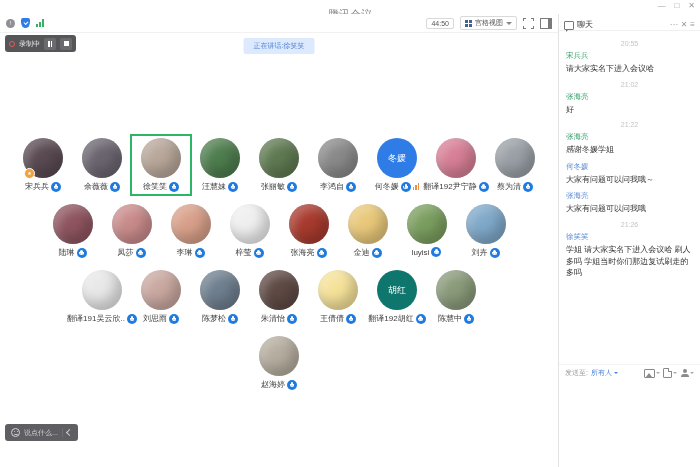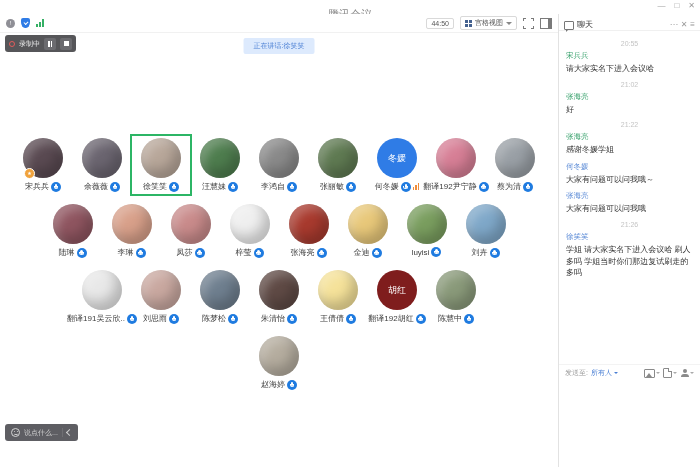--- a/index.html
+++ b/index.html
@@ -182,30 +182,30 @@
               </div>
             </div>
             <div class="cell">
               <div class="avatar" style="background: rgb(78, 125, 78);"></div>
               <div class="name-row">
                 <span class="pname">汪慧妹</span>
                 <span class="mic"></span>
               </div>
             </div>
             <div class="cell">
+              <div class="avatar" style="background: rgb(95, 122, 82);"></div>
+              <div class="name-row">
+                <span class="pname">张丽敏</span>
+                <span class="mic"></span>
+              </div>
+            </div>
+            <div class="cell">
               <div class="avatar" style="background: rgb(138, 138, 138);"></div>
               <div class="name-row">
                 <span class="pname">李鸿自</span>
-                <span class="mic"></span>
-              </div>
-            </div>
-            <div class="cell">
-              <div class="avatar" style="background: rgb(95, 122, 82);"></div>
-              <div class="name-row">
-                <span class="pname">张丽敏</span>
                 <span class="mic"></span>
               </div>
             </div>
             <div class="cell">
               <div class="avatar avatar-text" style="background: rgb(47, 124, 230);">冬媛</div>
               <div class="name-row">
                 <span class="pname">何冬媛</span>
                 <span class="mic"></span>
                 <span class="sig">
                   <i></i>
@@ -231,34 +231,34 @@
           </div>
           <div class="grid-row">
             <div class="cell">
               <div class="avatar" style="background: rgb(143, 85, 96);"></div>
               <div class="name-row">
                 <span class="pname">陆琳</span>
                 <span class="mic"></span>
               </div>
             </div>
             <div class="cell">
+              <div class="avatar" style="background: rgb(201, 139, 139);"></div>
+              <div class="name-row">
+                <span class="pname">凤莎</span>
+                <span class="mic"></span>
+              </div>
+            </div>
+            <div class="cell">
               <div class="avatar" style="background: rgb(216, 160, 138);"></div>
               <div class="name-row">
                 <span class="pname">李琳</span>
                 <span class="mic"></span>
               </div>
             </div>
             <div class="cell">
-              <div class="avatar" style="background: rgb(201, 139, 139);"></div>
-              <div class="name-row">
-                <span class="pname">凤莎</span>
-                <span class="mic"></span>
-              </div>
-            </div>
-            <div class="cell">
               <div class="avatar" style="background: rgb(239, 239, 239);"></div>
               <div class="name-row">
                 <span class="pname">梓莹</span>
                 <span class="mic"></span>
               </div>
             </div>
             <div class="cell">
               <div class="avatar" style="background: rgb(168, 58, 46);"></div>
               <div class="name-row">
                 <span class="pname">张海亮</span>
@@ -317,21 +317,21 @@
               </div>
             </div>
             <div class="cell">
               <div class="avatar" style="background: rgb(245, 226, 154);"></div>
               <div class="name-row">
                 <span class="pname">王倩倩</span>
                 <span class="mic"></span>
               </div>
             </div>
             <div class="cell">
-              <div class="avatar avatar-text" style="background: #7f1d1d;">胡红</div>
+              <div class="avatar avatar-text" style="background: #0f766e;">胡红</div>
               <div class="name-row">
                 <span class="pname">翻译192胡红</span>
                 <span class="mic"></span>
               </div>
             </div>
             <div class="cell">
               <div class="avatar" style="background: rgb(138, 154, 122);"></div>
               <div class="name-row">
                 <span class="pname">陈慧中</span>
                 <span class="mic"></span>

